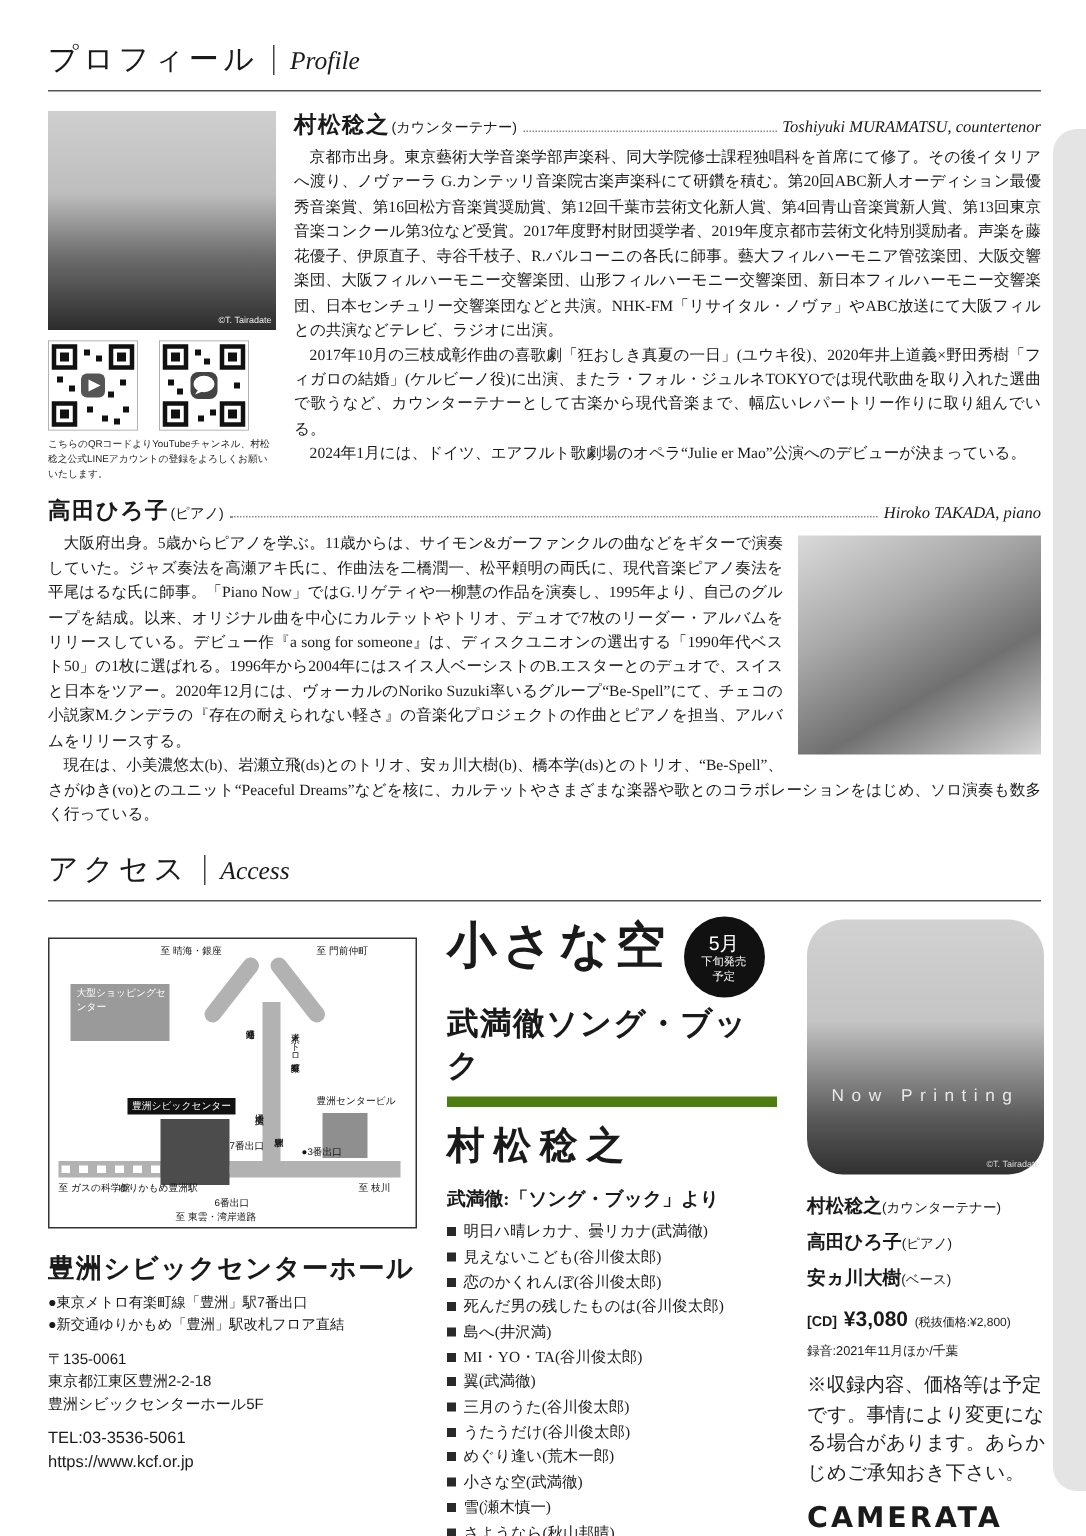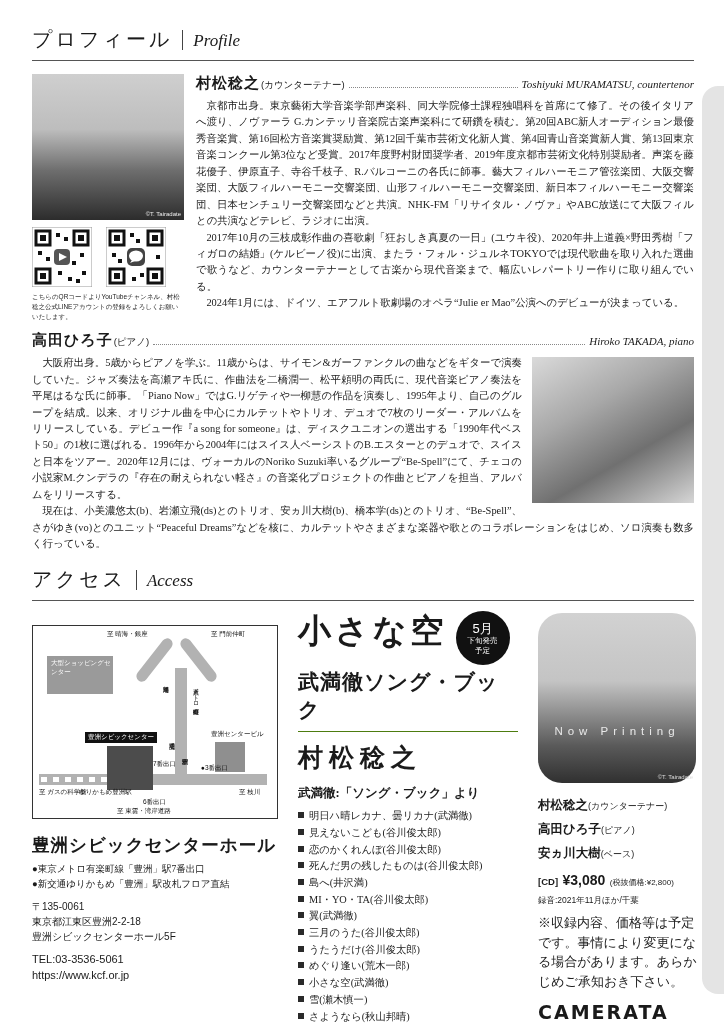--- a/index.html
+++ b/index.html
@@ -56,35 +56,35 @@
         background:repeating-linear-gradient(90deg,#fff 0 6px,rgba(0,0,0,0) 6px 12px);}
   .bld{position:absolute;}
   .bld-shop{left:14px;top:30px;width:66px;height:38px;background:#9a9a9a;color:#fff;
         padding:3px 2px 0 4px;line-height:1.35;box-sizing:border-box;}
   .lbl-civic{left:52px;top:106px;background:#111;color:#fff;padding:1px 3px;}
   .bld-civic{left:74px;top:120px;width:46px;height:44px;background:#4c4c4c;}
   .bld-center{left:182px;top:116px;width:30px;height:30px;background:#8f8f8f;}
 
   .hall-name{font-family:"Liberation Sans",sans-serif;font-weight:bold;font-size:17.5px;
         letter-spacing:1px;margin-top:14px;}
-  .hall-lines{font-family:Liberation Serif, serif;font-size:9.5px;line-height:1.55;margin-top:5px;}
+  .hall-lines{font-family:Liberation Sans, sans-serif;font-size:9.5px;line-height:1.55;margin-top:5px;}
   .hall-addr{font-family:"Liberation Sans",sans-serif;font-size:10px;line-height:1.5;margin-top:7px;}
   .hall-tel{font-family:"Liberation Sans",sans-serif;font-size:11px;line-height:1.5;margin-top:7px;}
 
   
   .cd-col{flex:1;display:flex;gap:12px;min-width:0;}
   .cd-left{width:228px;flex:none;}
   .cd-title-row{display:flex;align-items:flex-start;gap:8px;}
   .cd-title{font-size:33px;font-weight:bold;letter-spacing:4px;line-height:1.1;}
   .badge{width:54px;height:54px;border-radius:50%;background:#111;color:#fff;flex:none;
         display:flex;flex-direction:column;justify-content:center;text-align:center;
         font-family:"Liberation Sans",sans-serif;margin-top:-2px;}
   .badge .b1{font-size:13px;font-weight:normal;line-height:1.1;}
   .badge .b2{font-size:7.5px;line-height:1.25;}
-  .title-block{border-bottom:1px solid #4d7c0f;padding-bottom:7px;width:220px;}
+  .title-block{border-bottom:7px solid #4d7c0f;padding-bottom:7px;width:220px;}
   .cd-subtitle{font-size:21px;font-weight:bold;letter-spacing:1px;margin-top:3px;}
   .cd-artist{font-size:25px;font-weight:bold;letter-spacing:6px;margin-top:9px;}
   .works{font-size:12.5px;font-weight:bold;margin-top:11px;}
   .tracks{margin-top:6px;}
   .track{display:flex;gap:5px;align-items:flex-start;font-size:10.3px;line-height:1.62;}
   .track .sq{width:6px;height:6px;background:#2a2a2a;margin-top:4px;flex:none;}
 
   .cd-right{width:160px;flex:none;font-family:"Liberation Sans",sans-serif;}
   .cover{position:relative;width:158px;height:170px;
         background:linear-gradient(180deg,#d2d2d2 0%,#c4c4c4 40%,#5a5a5a 78%,#303030 100%);border-radius:24px;}

